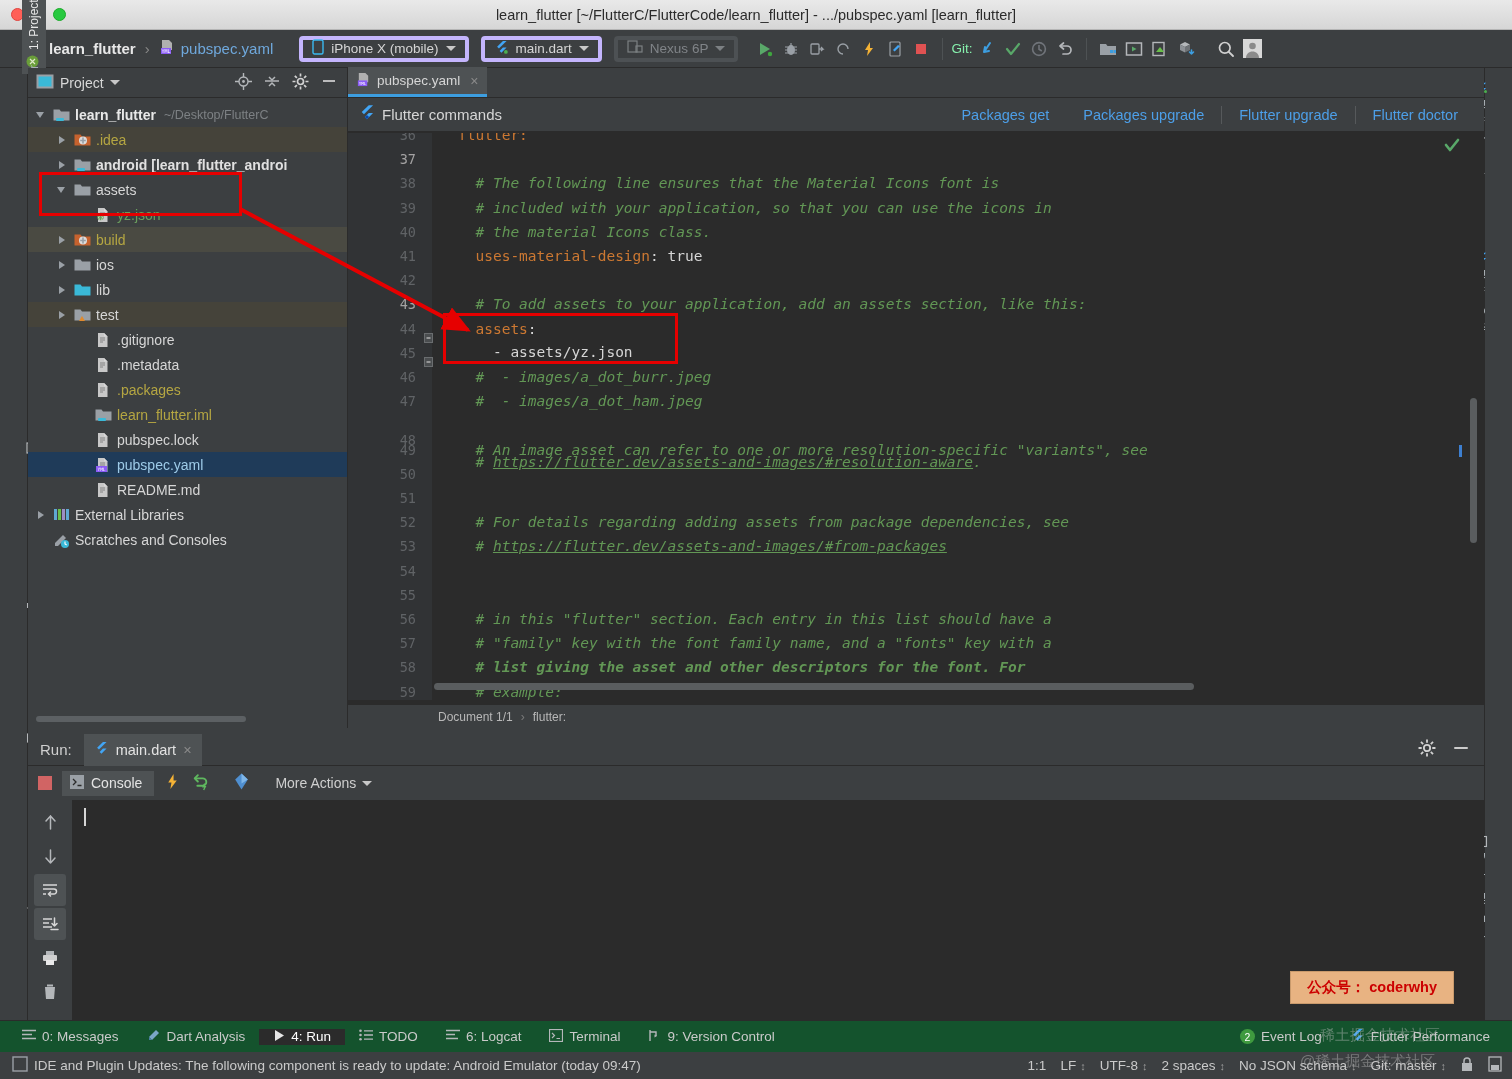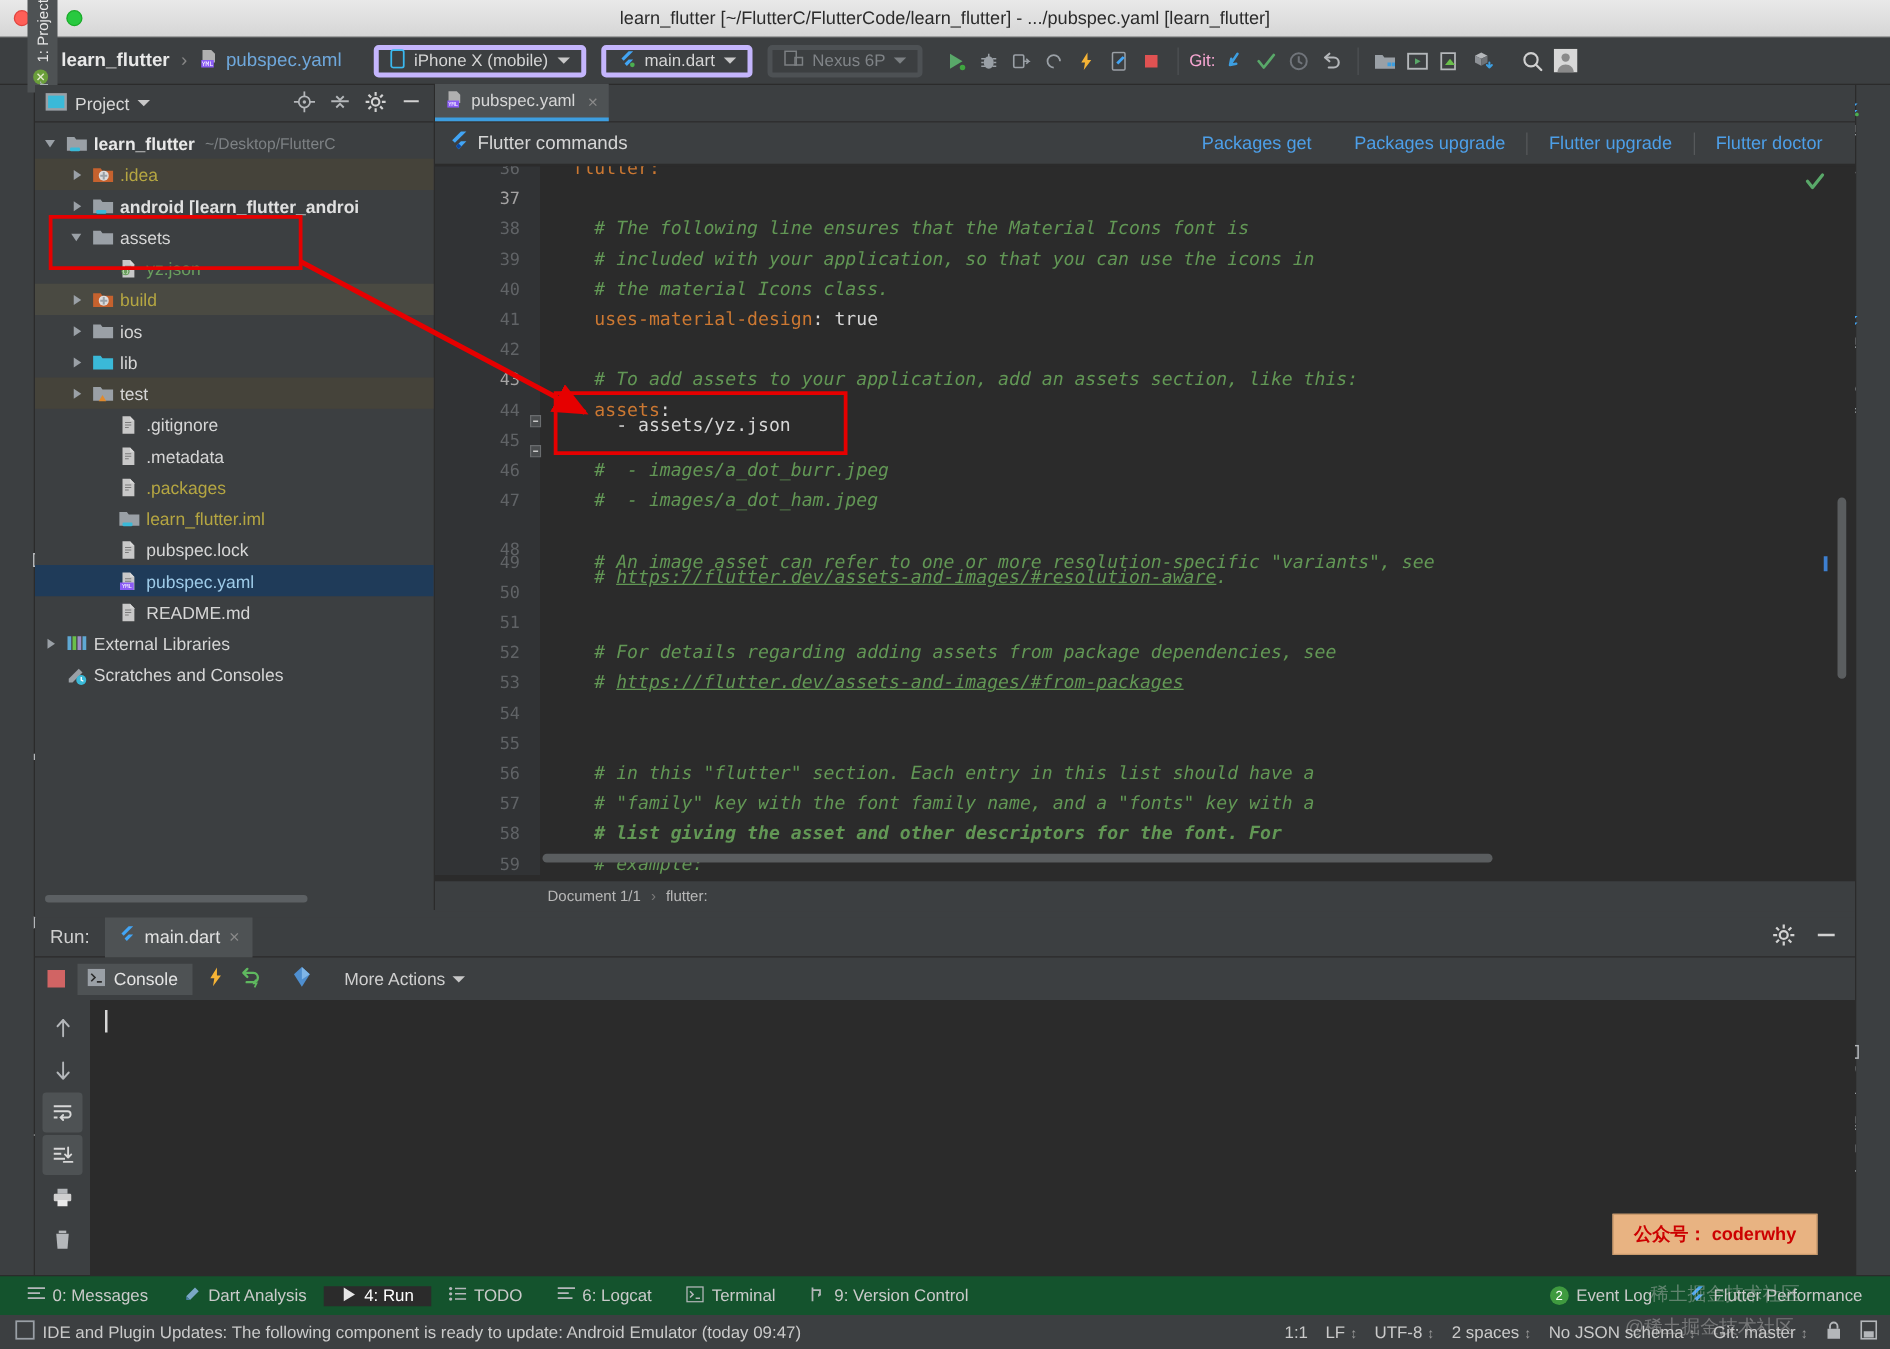--- a/index.html
+++ b/index.html
@@ -41,21 +41,21 @@
     display:flex; align-items:center; gap:7px; padding:0 9px;
     color:#d5d5d5; font-size:13.5px; background:transparent;
   }
   .combo.dim{ color:#808488; border-color:#4d5154;}
   .caret{ width:0;height:0;border-left:5px solid transparent;border-right:5px solid transparent;border-top:5px solid #c8c8c8; }
   .combo.dim .caret{ border-top-color:#7c8083;}
 
   .tb-gap{ width:12px; }
   .tb-icon{ width:26px;height:26px; display:flex;align-items:center;justify-content:center; }
   .divider-v{ width:1px;height:22px;background:#4e5254;margin:0 8px; }
-  .git-label{ color:#f9a8d4; font-size:13.5px; margin-right:2px; }
+  .git-label{ color:#86efac; font-size:13.5px; margin-right:2px; }
 
   
   .strip{
     position:absolute; top:68px; width:28px; background:#3c3f41;
     border-right:1px solid #2b2b2b;
   }
   .strip.left{ left:0; height:962px; }
   .strip.right{ right:0; height:962px; border-right:none; border-left:1px solid #2b2b2b; }
   .vtab{
     position:absolute; white-space:nowrap; font-size:12px; color:#a9b0b5;
@@ -752,21 +752,21 @@
       <div class="codelines">
           <div class="cl" style="top: -6px;"><span class="key">flutter:</span></div>
           <div class="cl" style="top: 18.2px;"></div>
           <div class="cl" style="top: 42.4px;"><span class="cmt">  # The following line ensures that the Material Icons font is</span></div>
           <div class="cl" style="top: 66.6px;"><span class="cmt">  # included with your application, so that you can use the icons in</span></div>
           <div class="cl" style="top: 90.8px;"><span class="cmt">  # the material Icons class.</span></div>
           <div class="cl" style="top: 115px;"><span class="key">  uses-material-design</span><span class="val">: </span><span class="val">true</span></div>
           <div class="cl" style="top: 139.2px;"></div>
           <div class="cl" style="top: 163.4px;"><span class="cmt">  # To add assets to your application, add an assets section, like this:</span></div>
           <div class="cl" style="top: 187.6px;"><span class="key">  assets</span><span class="val">:</span></div>
-          <div class="cl" style="top: 200px;"><span class="val">    - assets/yz.json</span></div>
+          <div class="cl" style="top: 211px;"><span class="val">    - assets/yz.json</span></div>
           <div class="cl" style="top: 236px;"><span class="cmt">  #  - images/a_dot_burr.jpeg</span></div>
           <div class="cl" style="top: 260.2px;"><span class="cmt">  #  - images/a_dot_ham.jpeg</span></div>
           <div class="cl" style="top: 284.4px;"></div>
           <div class="cl" style="top: 308.6px;"><span class="cmt">  # An image asset can refer to one or more resolution-specific "variants", see</span></div>
           <div class="cl" style="top: 321px;"><span class="cmt">  # </span><span class="lnk">https://flutter.dev/assets-and-images/#resolution-aware</span><span class="cmt">.</span></div>
           <div class="cl" style="top: 357px;"></div>
           <div class="cl" style="top: 381.2px;"><span class="cmt">  # For details regarding adding assets from package dependencies, see</span></div>
           <div class="cl" style="top: 405.4px;"><span class="cmt">  # </span><span class="lnk">https://flutter.dev/assets-and-images/#from-packages</span></div>
           <div class="cl" style="top: 429.6px;"></div>
           <div class="cl" style="top: 478px;"><span class="cmt">  # in this "flutter" section. Each entry in this list should have a</span></div>

